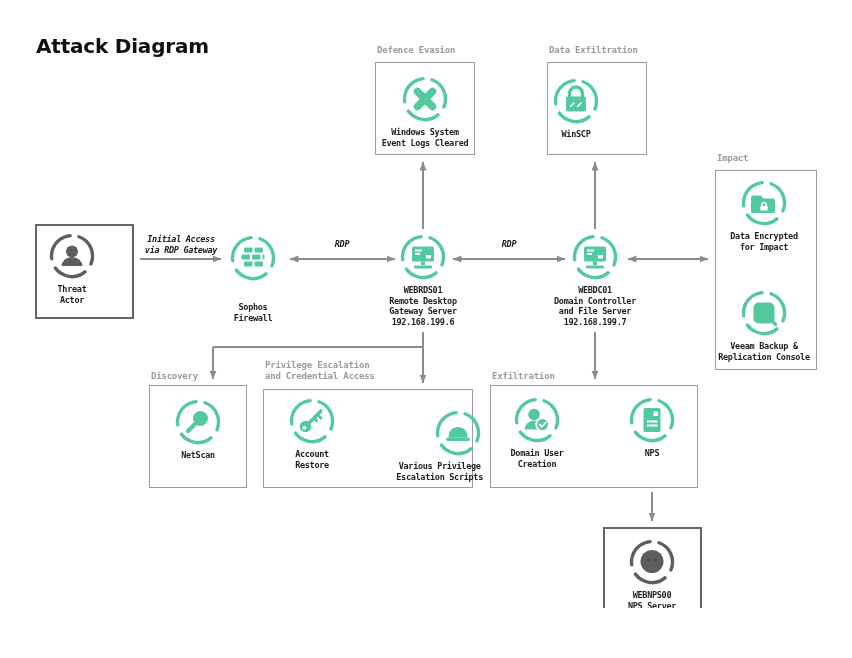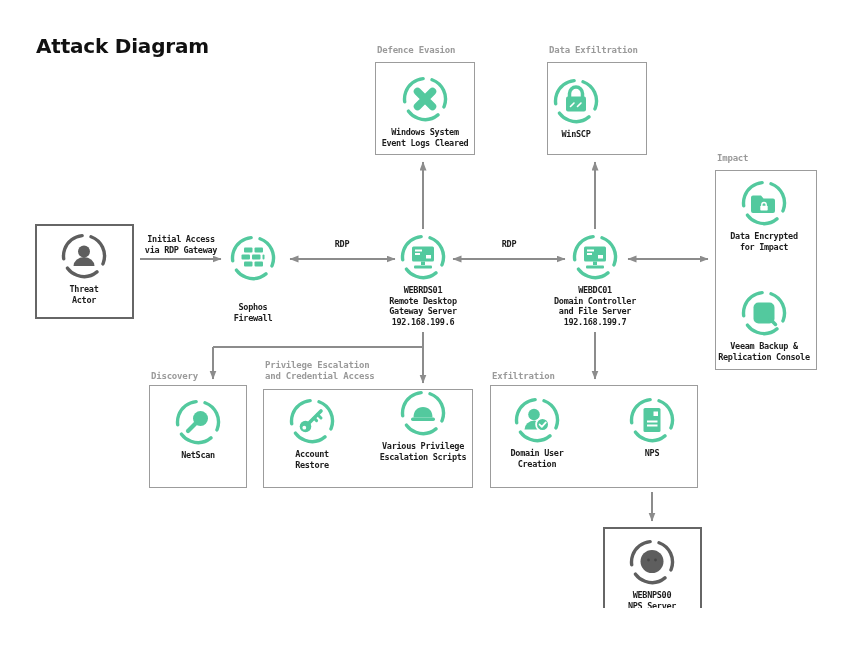--- a/index.html
+++ b/index.html
@@ -13,21 +13,21 @@
          font-weight:800;font-size:20px;color:#111;letter-spacing:-0.2px;}
   .gbox{position:absolute;border:1.5px solid var(--groupborder);box-sizing:border-box;}
   .dbox{position:absolute;border:2px solid var(--darkborder);box-sizing:border-box;}
   .glabel{position:absolute;font-size:9px;font-weight:bold;color:var(--grouptext);
           white-space:pre-line;line-height:11px;letter-spacing:-0.2px;}
   .node{position:absolute;width:120px;display:flex;flex-direction:column;align-items:center;}
   .node svg{flex:none;}
   .nlabel{font-size:8.5px;font-weight:bold;color:var(--labeltext);text-align:center;
           white-space:pre-line;line-height:10.5px;margin-top:3px;letter-spacing:-0.3px;}
   .elabel{position:absolute;font-size:8.5px;font-weight:bold;color:var(--labeltext);
-          text-align:center;white-space:pre-line;line-height:10.5px;width:120px;letter-spacing:-0.3px;}
+          text-align:center;white-space:pre-line;line-height:10.5px;width:120px;letter-spacing:-0.3px;font-style:italic;}
   #wires{position:absolute;left:0;top:0;pointer-events:none;}
 </style>
 </head>
 <body>
 
 <div id="canvas">
 
   <div class="title">Attack Diagram</div>
 
   <svg id="wires" width="852" height="658">
@@ -69,21 +69,21 @@
   <div class="glabel" style="left:151px;top:371px;">Discovery</div>
   <div class="glabel" style="left:265px;top:360px;">Privilege Escalation
 and Credential Access</div>
   <div class="glabel" style="left:492px;top:371px;">Exfiltration</div>
 
   <div class="elabel" style="left:121px;top:234px;">Initial Access
 via RDP Gateway</div>
   <div class="elabel" style="left:282px;top:239px;">RDP</div>
   <div class="elabel" style="left:449px;top:239px;">RDP</div>
 
-  <div class="node" style="left:24px;top:231px;">
+  <div class="node" style="left:12px;top:231px;">
     <svg width="50" height="50" viewBox="0 0 50 50">
       <circle cx="25" cy="25" r="20.5" fill="none" stroke="#5e5e5e" stroke-width="3.4" stroke-linecap="round" stroke-dasharray="33 10" transform="rotate(-70 25 25)"></circle>
       <circle cx="25" cy="20.5" r="6" fill="#5e5e5e"></circle>
       <path d="M14.5 35 a10.5 9 0 0 1 21 0 z" fill="#5e5e5e"></path>
     </svg>
     <div class="nlabel">Threat
 Actor</div>
   </div>
 
   <div class="node" style="left:193px;top:233px;gap:16px;">
@@ -189,21 +189,21 @@
       <circle cx="25" cy="25" r="20.5" fill="none" stroke="#53c99e" stroke-width="3.4" stroke-linecap="round" stroke-dasharray="33 10" transform="rotate(-70 25 25)"></circle>
       <circle cx="18.5" cy="30.5" r="5.8" fill="#53c99e"></circle>
       <circle cx="17.3" cy="31.7" r="1.9" fill="#fff"></circle>
       <path d="M22.5 26.5 L34 15" stroke="#53c99e" stroke-width="3.6" stroke-linecap="round"></path>
       <path d="M30.5 18.5 l3.5 3.5 M27 22 l2.6 2.6" stroke="#53c99e" stroke-width="3" stroke-linecap="round"></path>
     </svg>
     <div class="nlabel">Account
 Restore</div>
   </div>
 
-  <div class="node" style="left:363px;top:388px;">
+  <div class="node" style="left:363px;top:408px;align-items:flex-end;">
     <svg width="50" height="50" viewBox="0 0 50 50">
       <circle cx="25" cy="25" r="20.5" fill="none" stroke="#53c99e" stroke-width="3.4" stroke-linecap="round" stroke-dasharray="33 10" transform="rotate(-70 25 25)"></circle>
       <path d="M15.5 29.5 c0-7 4-10.5 9.5-10.5 c5.5 0 9.5 3.5 9.5 10.5 z" fill="#53c99e"></path>
       <rect x="13" y="29.5" width="24" height="3.4" rx="1.7" fill="#53c99e"></rect>
     </svg>
     <div class="nlabel">Various Privilege
 Escalation Scripts</div>
   </div>
 
   <div class="node" style="left:477px;top:395px;">

